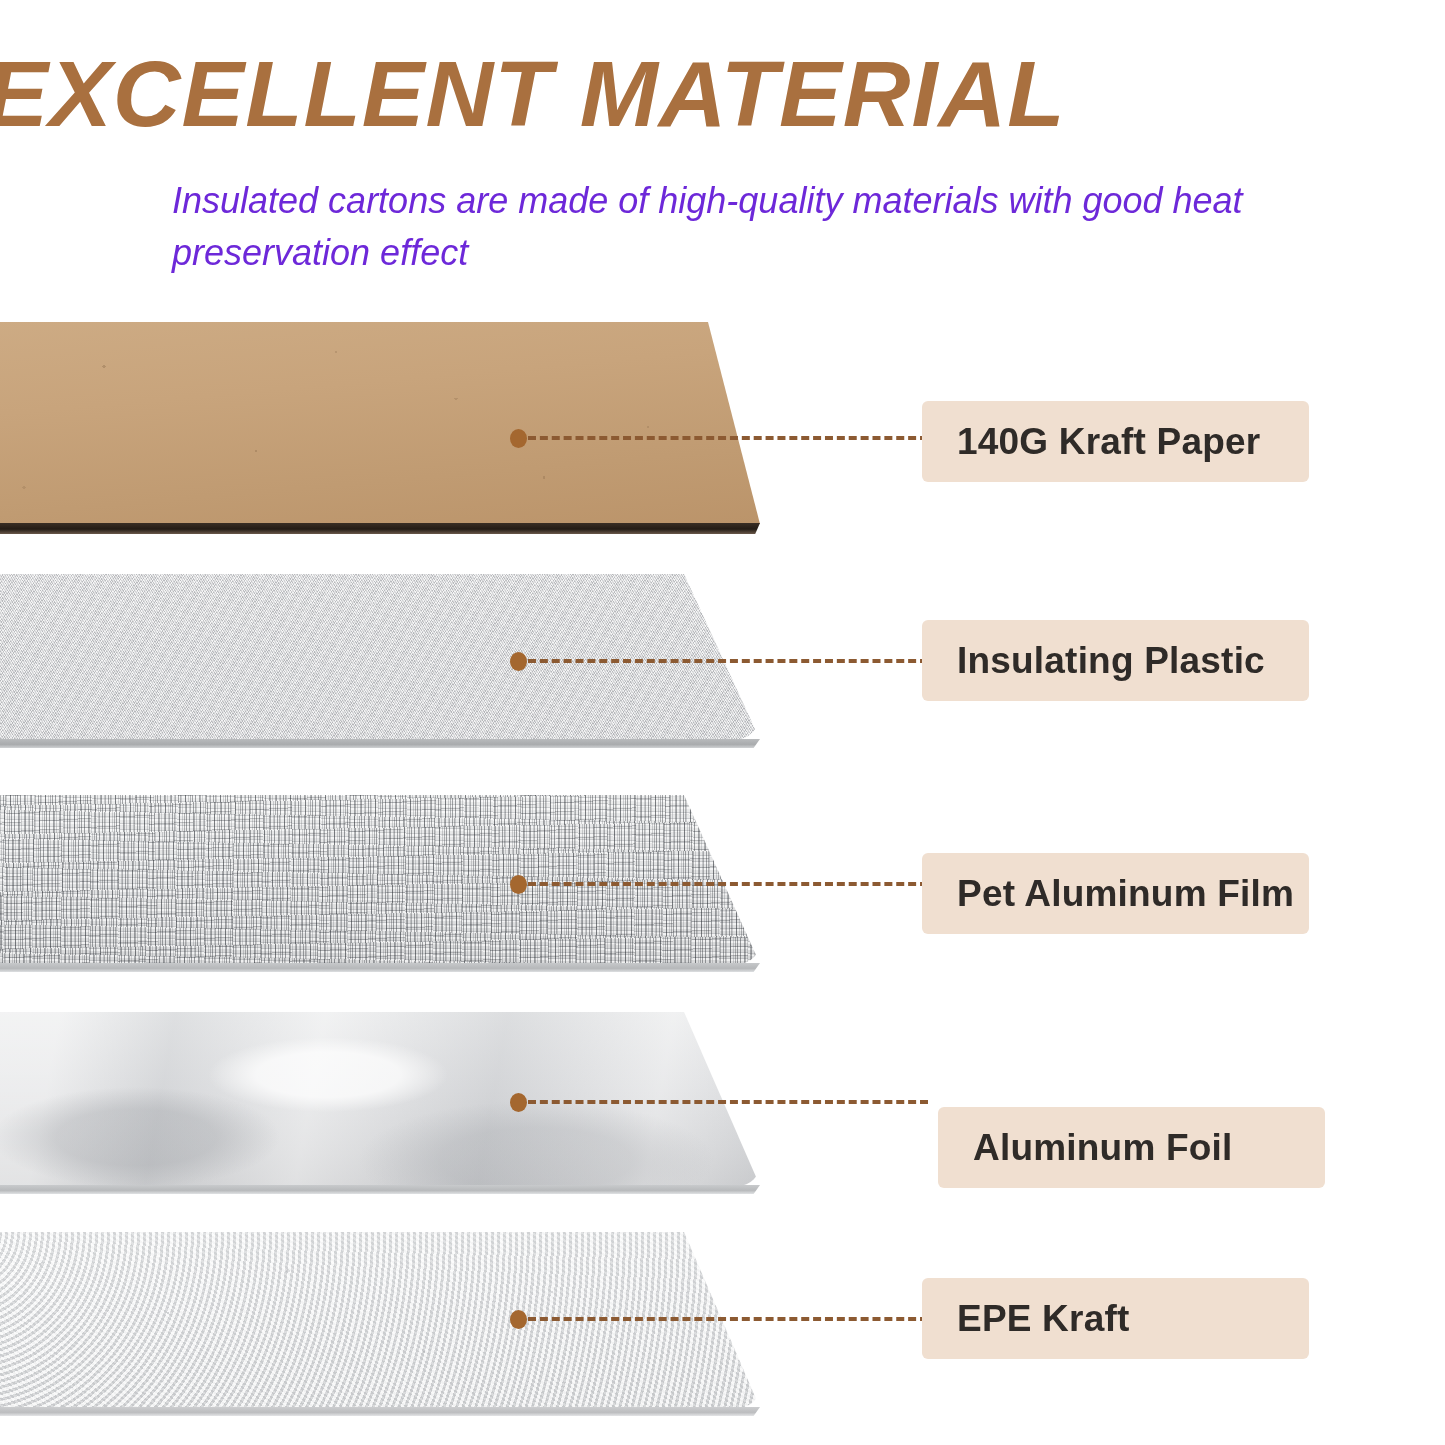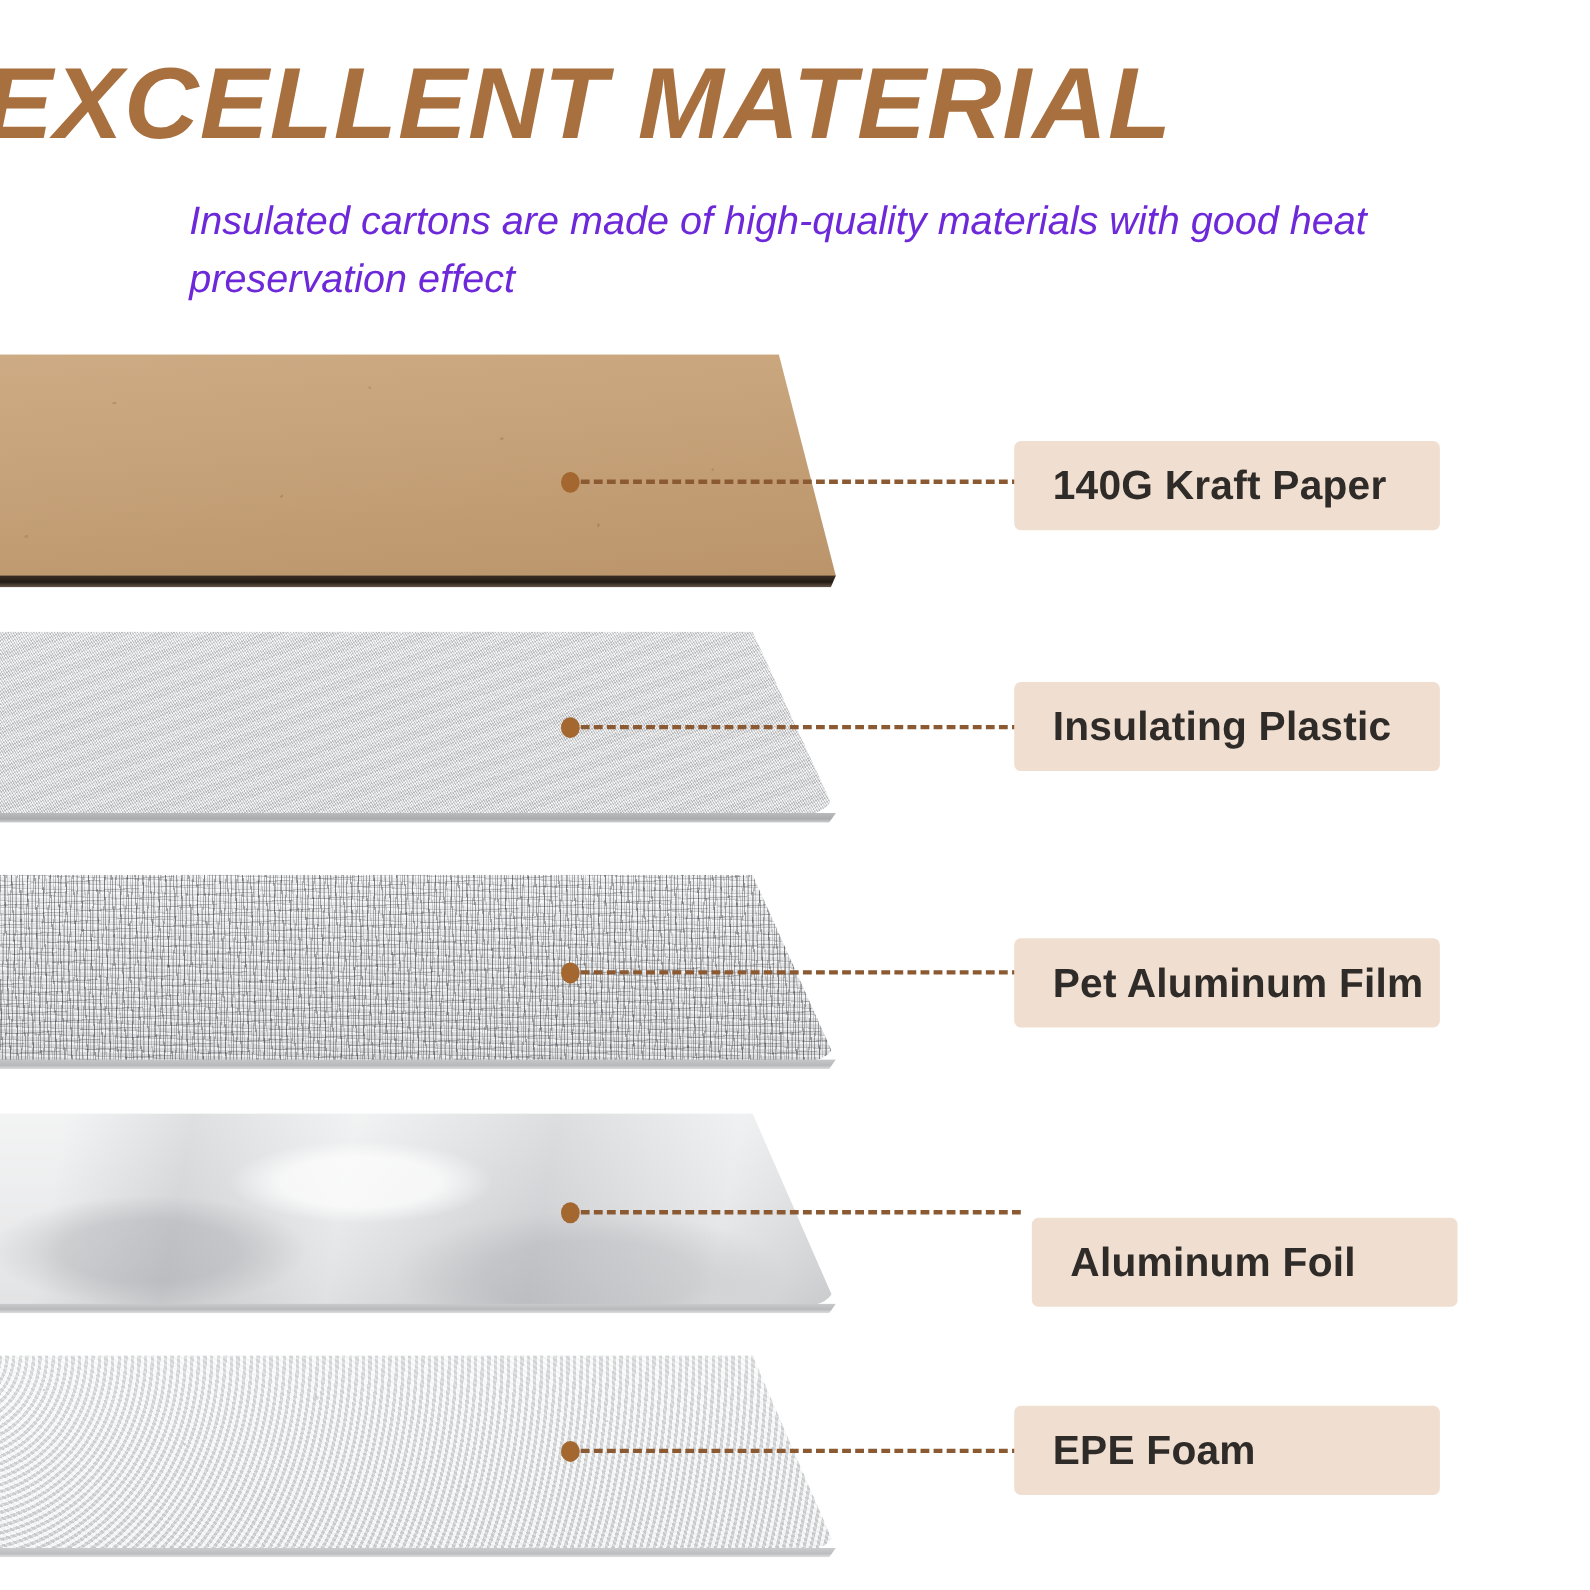--- a/index.html
+++ b/index.html
@@ -265,16 +265,16 @@
     <div class="slab">
       <div class="face"></div>
       <div class="edge"></div>
     </div>
   </div>
   <div class="connector" style="left:510px; top:1303px; width:420px;">
     <div class="conn-dot"></div>
     <div class="conn-line" style="width:400px;"></div>
   </div>
   <div class="pill" style="left:922px; top:1278px; width:387px;">
-    <span class="pill-text">EPE Foam</span>
+    <span class="pill-text">EPE Kraft</span>
   </div>
 
 </div>
 
 </body></html>

